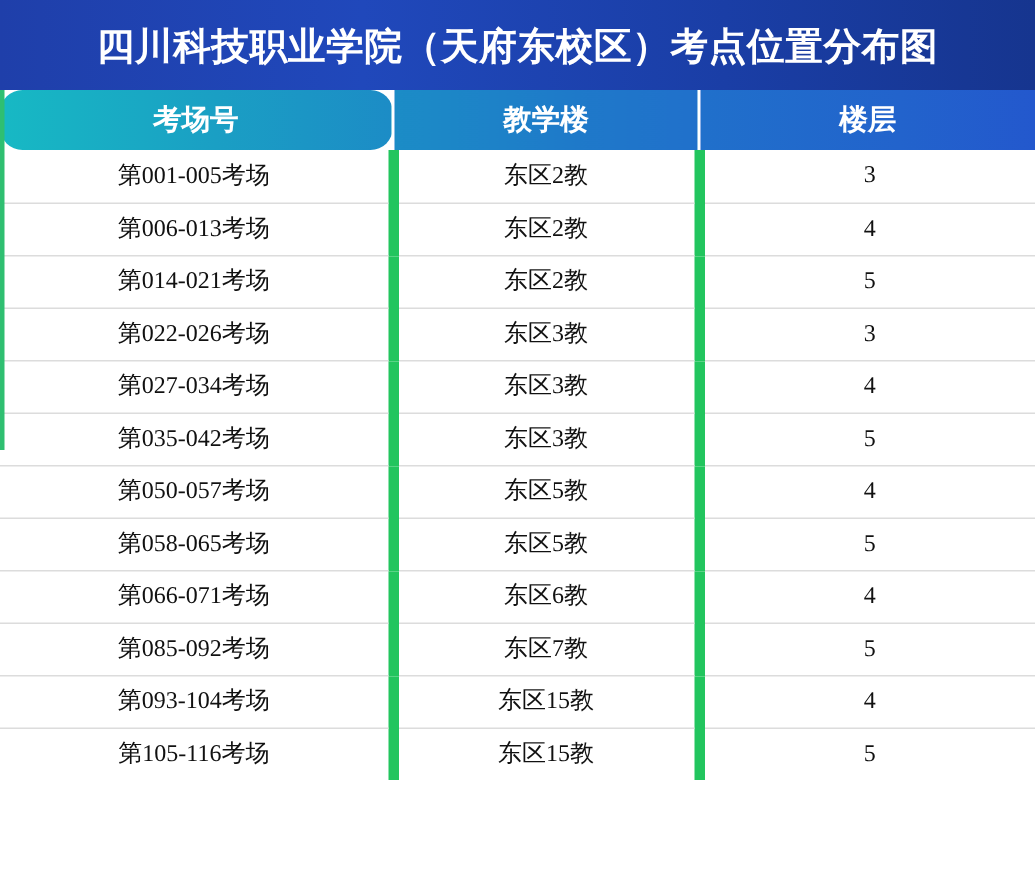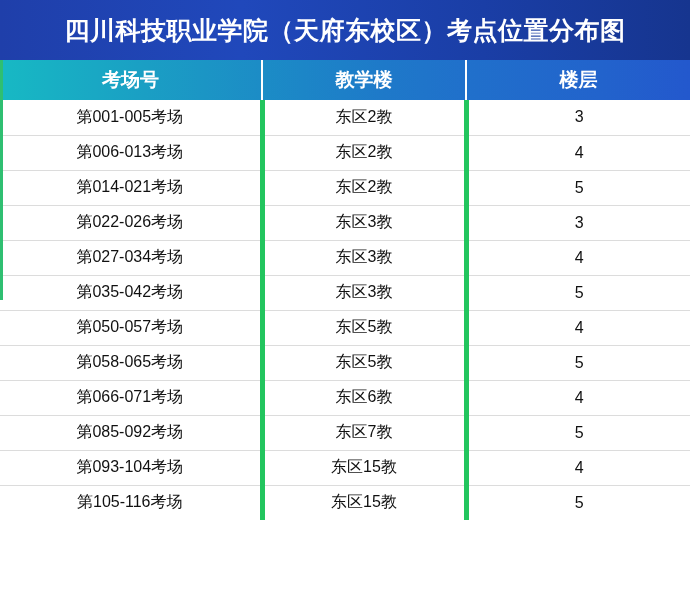--- a/index.html
+++ b/index.html
@@ -12,20 +12,21 @@
     height: 597px;
     font-family: "Liberation Sans", "DejaVu Sans", sans-serif;
     overflow: hidden;
   }
   .page {
     width: 690px;
     height: 434px;
     position: relative;
     background: #ffffff;
     box-sizing: border-box;
+    font-family: Liberation Serif, serif;
   }
   .title-bar {
     height: 60px;
     background: linear-gradient(90deg, #1f3faa 0%, #2048bb 35%, #1a3ea6 70%, #16358f 100%);
     display: flex;
     align-items: center;
     justify-content: center;
     padding: 0 8px;
     box-sizing: border-box;
   }
@@ -51,36 +52,37 @@
     color: #ffffff;
     font-size: 19px;
     font-weight: bold;
     text-align: center;
     vertical-align: middle;
     border-right: 2px solid #ffffff;
     box-sizing: border-box;
   }
   thead th.h1 {
     background: linear-gradient(90deg, #17b9c4 0%, #1a9fc4 55%, #1c8cc6 100%);
+    border-radius: 15px;
   }
   thead th.h2 {
     background: linear-gradient(90deg, #1b8cc6 0%, #1e79c9 60%, #2070cb 100%);
   }
   thead th.h3 {
     background: linear-gradient(90deg, #2070cb 0%, #2263cc 60%, #2358cd 100%);
     border-right: none;
   }
   tbody td {
     height: 35px;
     font-size: 16px;
     color: #111111;
     text-align: center;
     vertical-align: middle;
     border-bottom: 1px solid #dcdcdc;
-    border-right: 5px solid #22c55e;
+    border-right: 7px solid #22c55e;
     background: #ffffff;
     box-sizing: border-box;
   }
   tbody td:last-child {
     border-right: none;
   }
   tbody tr:last-child td {
     border-bottom: none;
   }
   .left-accent {

